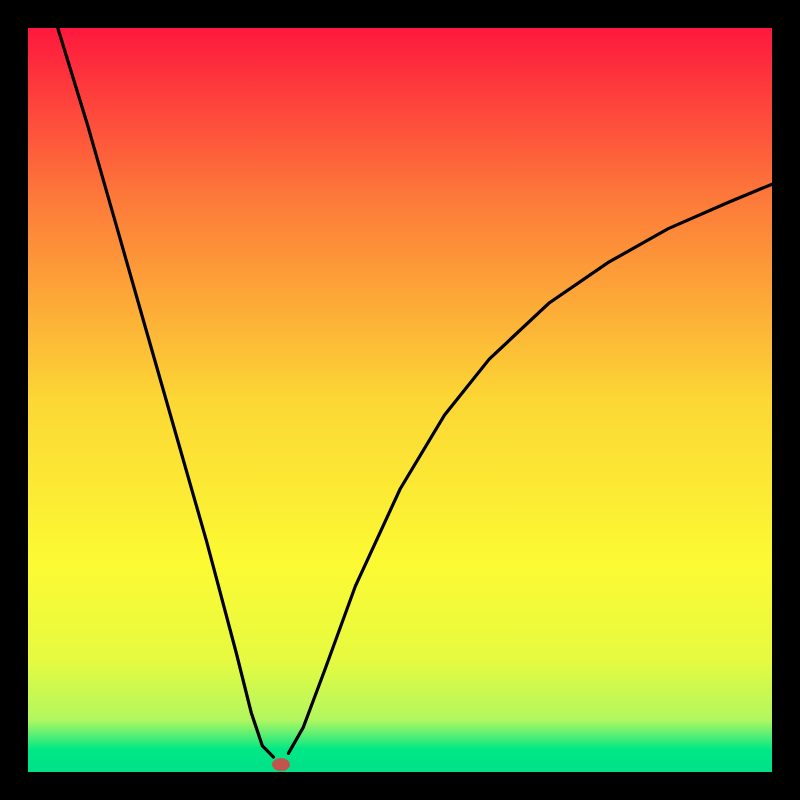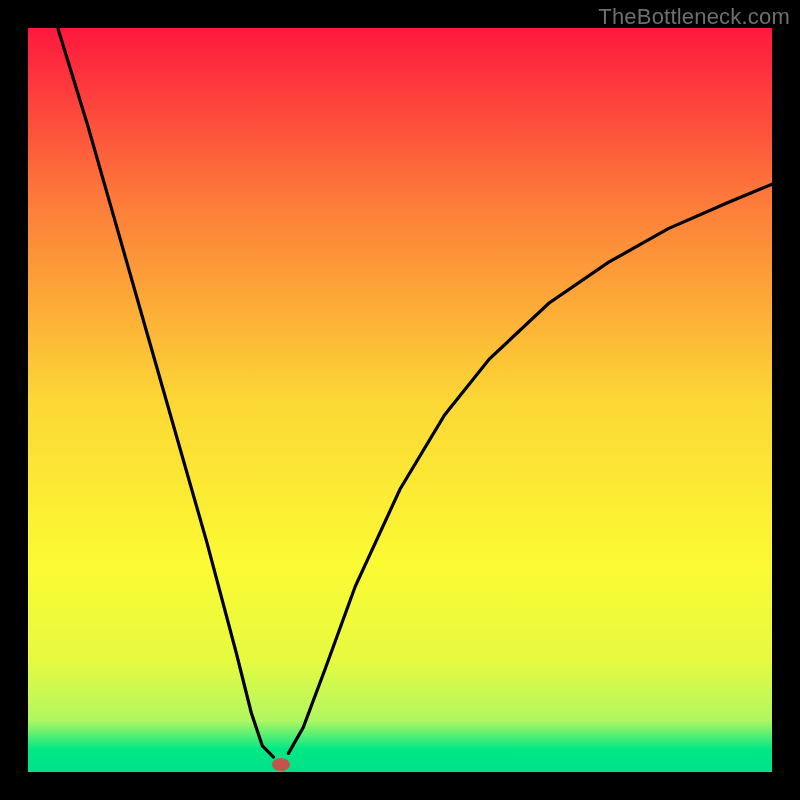--- a/index.html
+++ b/index.html
@@ -38,21 +38,20 @@
     z-index: 5;
   }
   svg {
     display: block;
   }
 </style>
 </head>
 <body>
 
 <div class="frame">
-  <div class="watermark">TheBottleneck.com</div>
 
   <div class="plot-area">
     <svg id="chart-svg" width="744" height="744" viewBox="0 0 744 744">
       <defs>
         <linearGradient id="bg-grad" x1="0" y1="0" x2="0" y2="1">
           <stop id="g0" offset="0%" stop-color="#fe183d"></stop>
           <stop id="g1" offset="23%" stop-color="#fd7a3a"></stop>
           <stop id="g2" offset="50%" stop-color="#fcd735"></stop>
           <stop id="g3" offset="72%" stop-color="#fcfa33"></stop>
           <stop id="g4" offset="85%" stop-color="#e6fa40"></stop>

